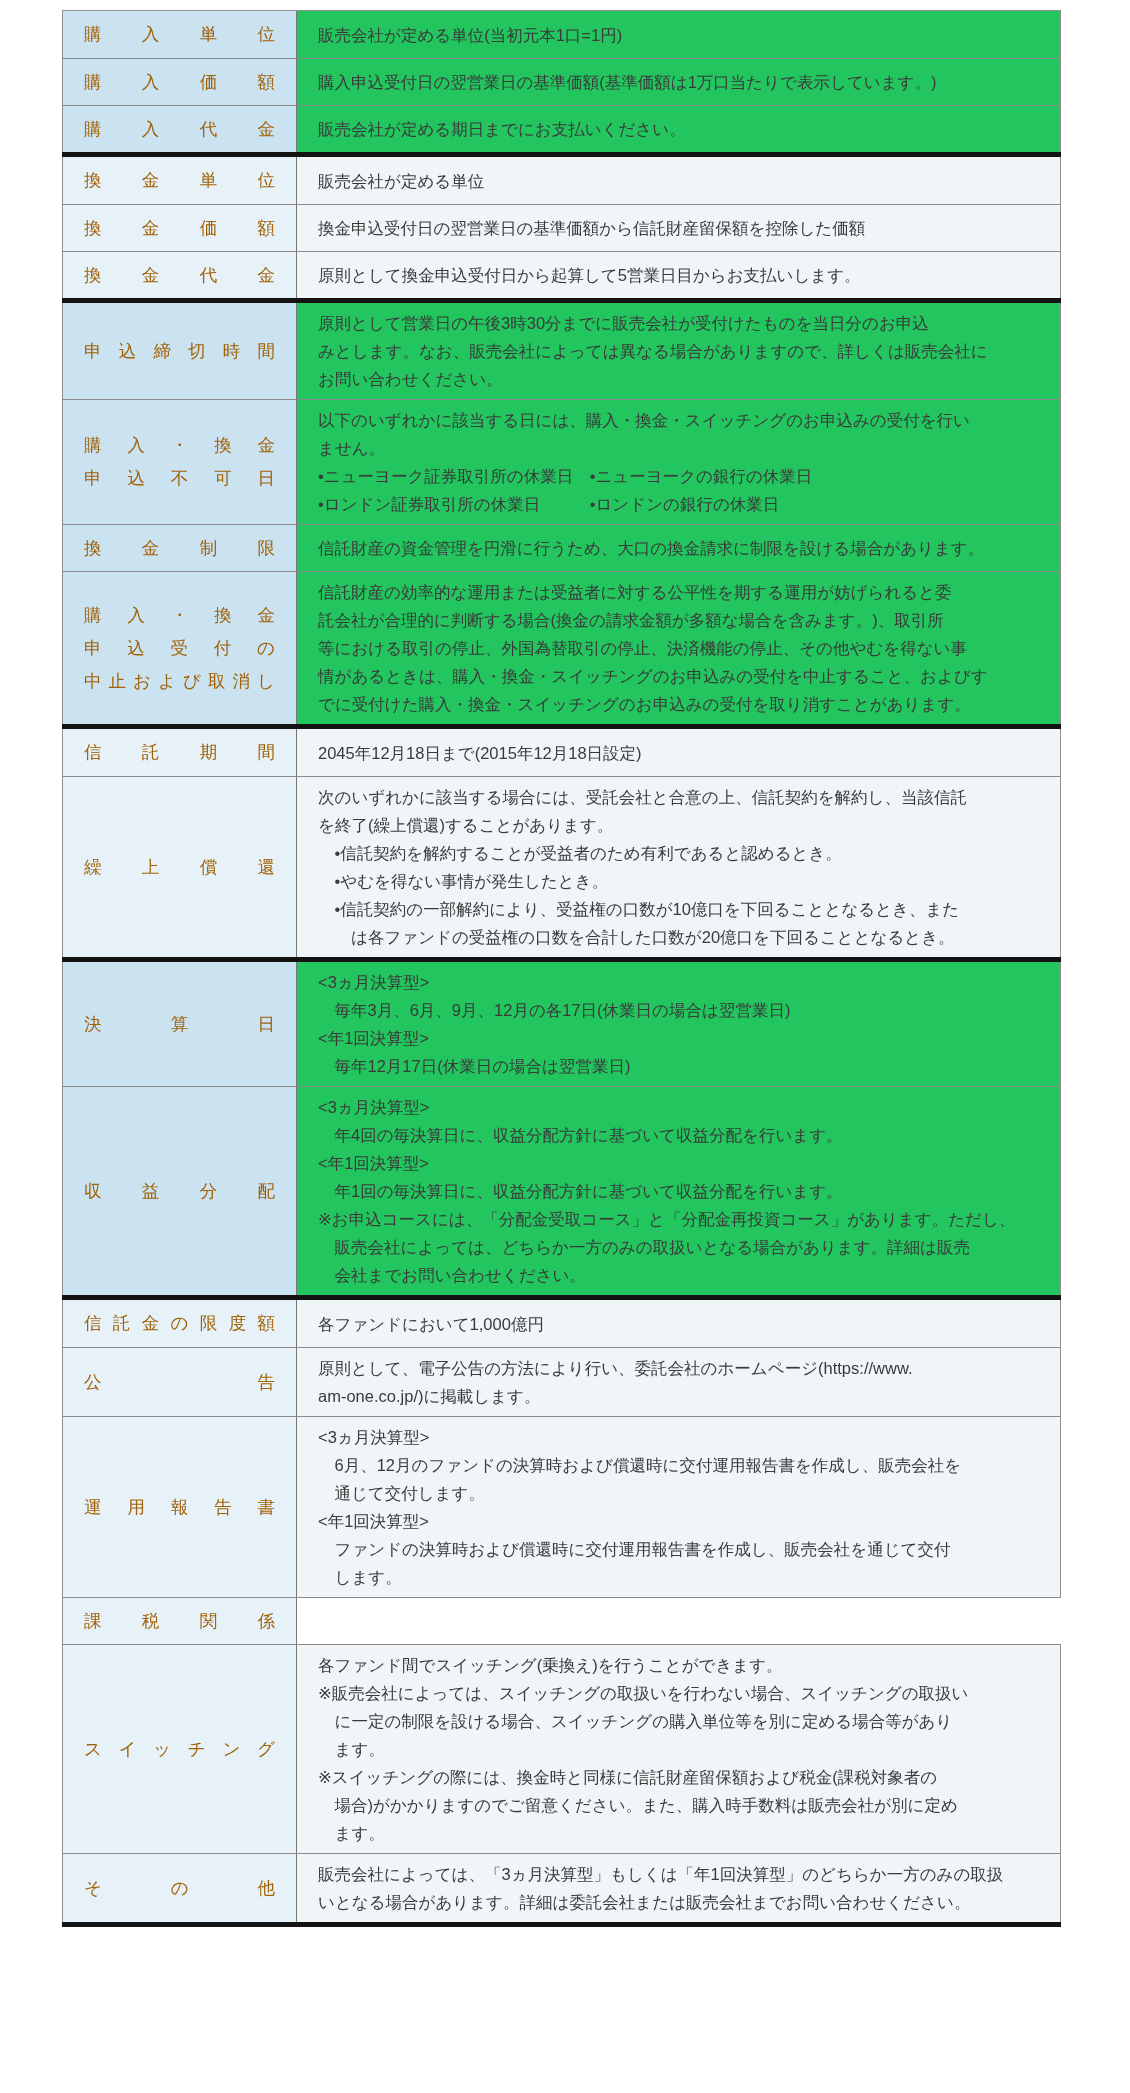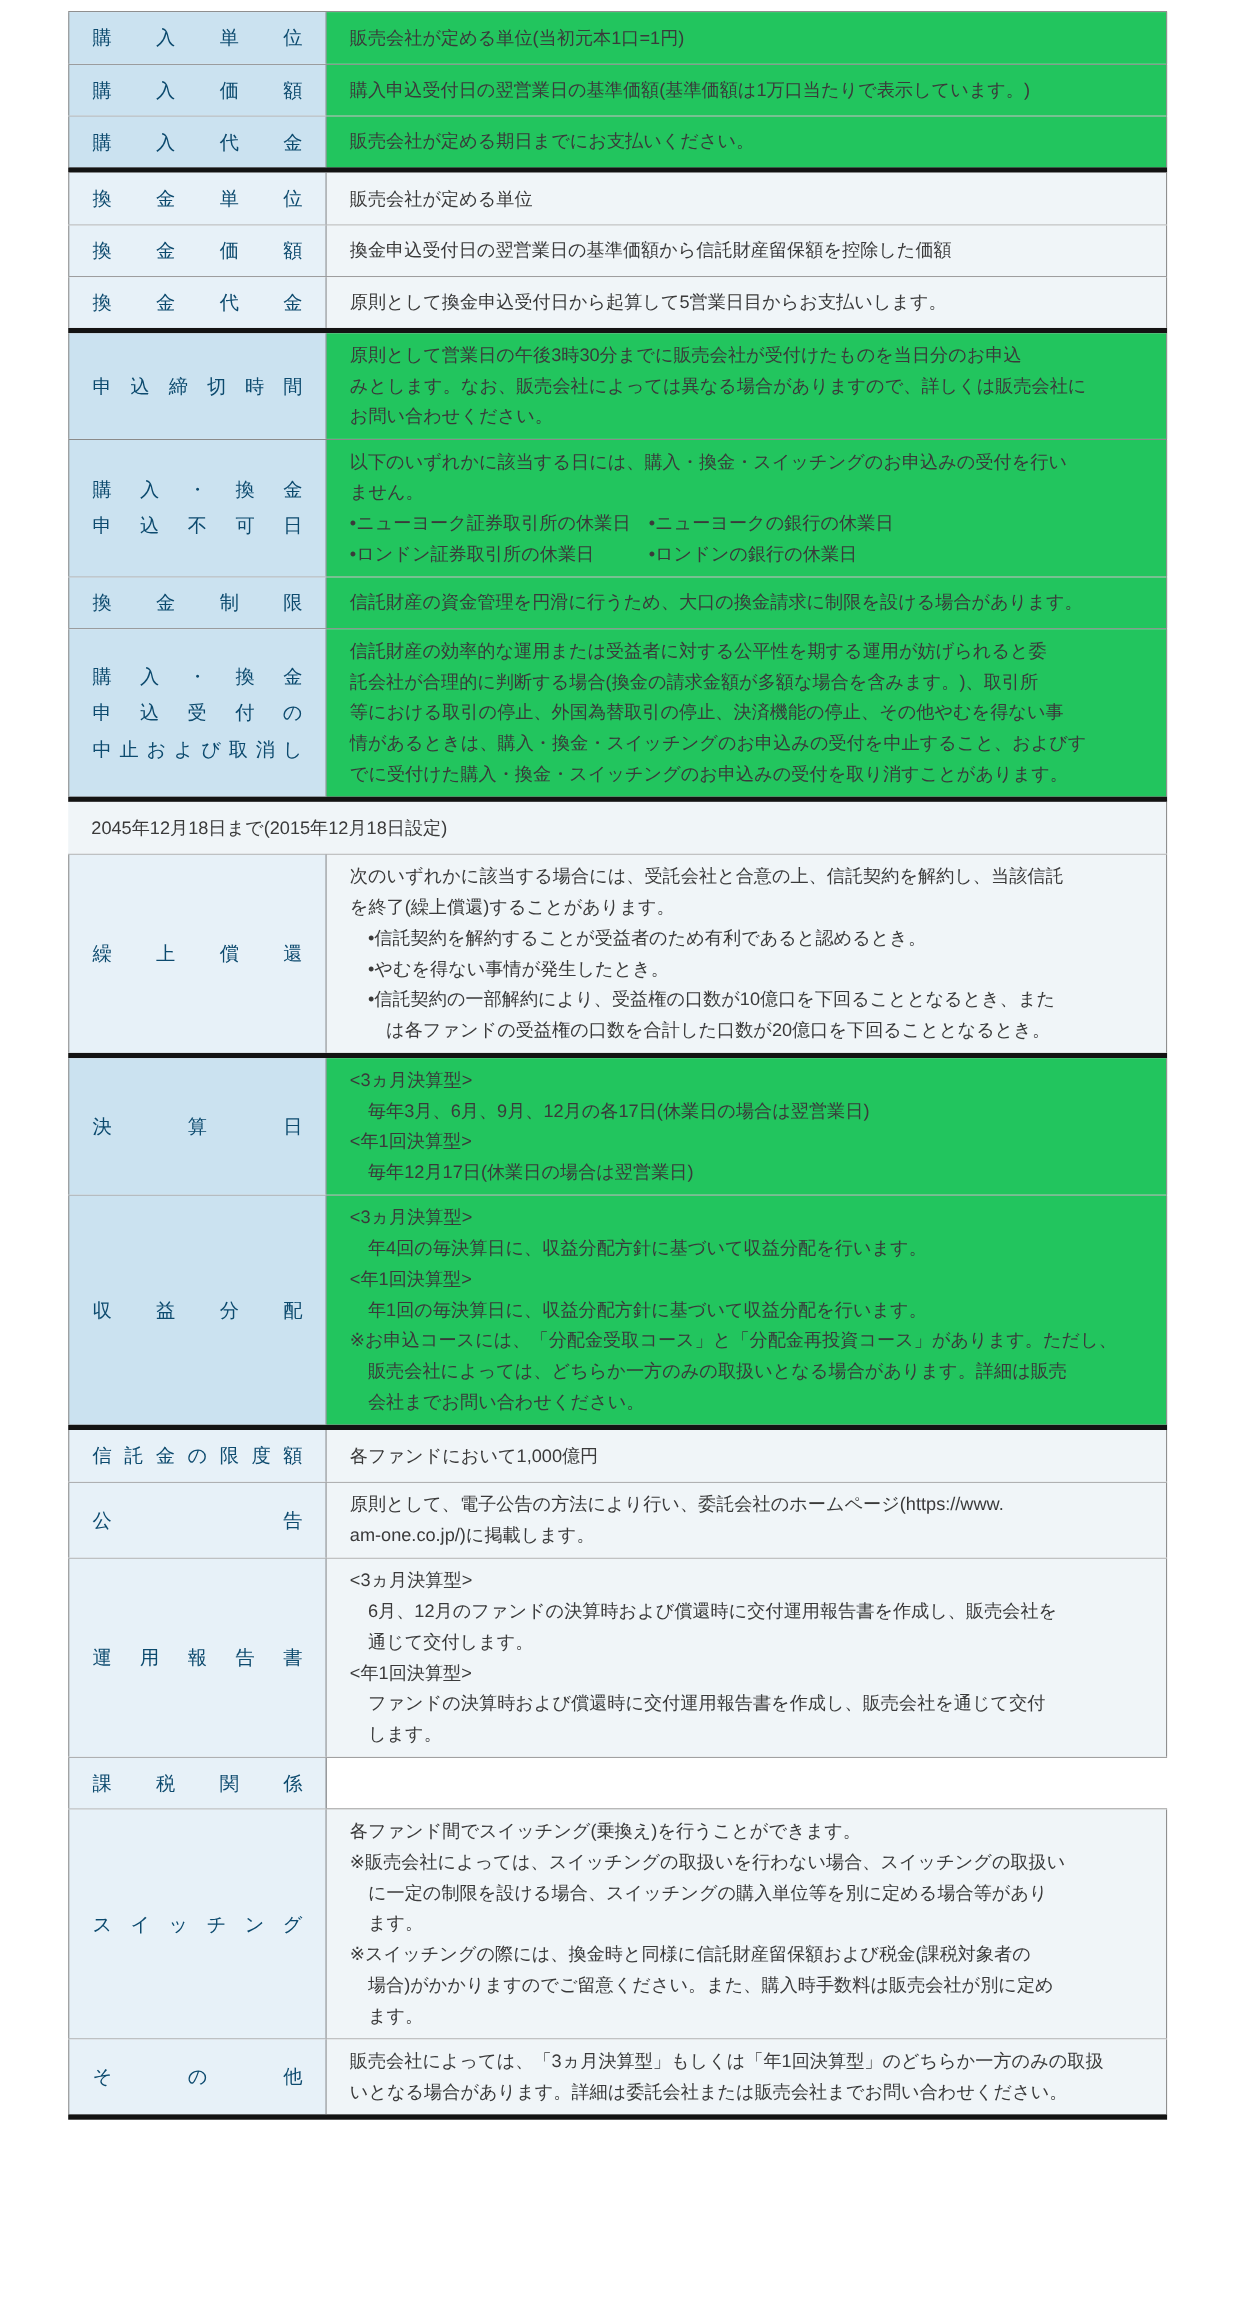--- a/index.html
+++ b/index.html
@@ -36,21 +36,21 @@
     border-left: 1px solid #8f8f8f;
     border-right: 1px solid #767676;
     display: flex;
     align-items: center;
     padding: 6px 21px;
   }
   .lbl-in {
     width: 100%;
     font-size: 17.5px;
     line-height: 33px;
-    color: #0c4a6e;
+    color: #a16207;
     white-space: pre-line;
     text-align: justify;
     text-align-last: justify;
     text-justify: inter-character;
   }
 
   .val {
     box-sizing: border-box;
     flex: 1 1 auto;
     border-right: 1px solid #8f8f8f;
@@ -172,20 +172,23 @@
 託会社が合理的に判断する場合(換金の請求金額が多額な場合を含みます。)、取引所
 等における取引の停止、外国為替取引の停止、決済機能の停止、その他やむを得ない事
 情があるときは、購入・換金・スイッチングのお申込みの受付を中止すること、およびす
 でに受付けた購入・換金・スイッチングのお申込みの受付を取り消すことがあります。</span>
         </div>
     </div>
   </div>
 
   <div class="grp light">
     <div class="row">
+      <div class="lbl">
+          <span class="lbl-in">信託期間</span>
+        </div>
       <div class="val">
           <span class="val-in">2045年12月18日まで(2015年12月18日設定)</span>
         </div>
     </div>
     <div class="row">
       <div class="lbl">
           <span class="lbl-in">繰上償還</span>
         </div>
       <div class="val">
           <span class="val-in">次のいずれかに該当する場合には、受託会社と合意の上、信託契約を解約し、当該信託

